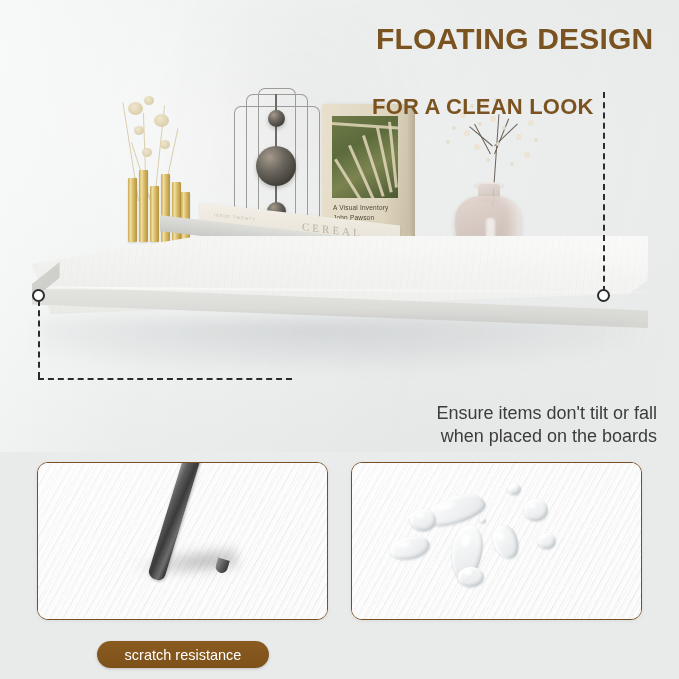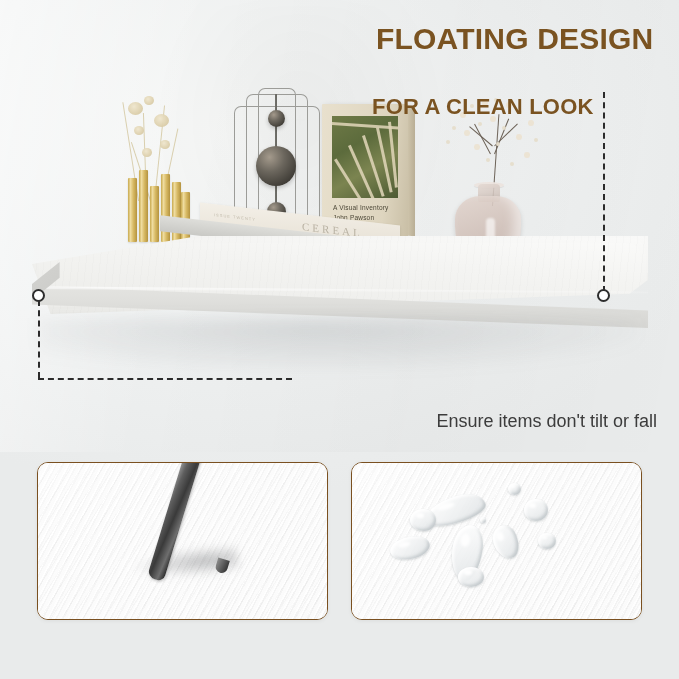--- a/index.html
+++ b/index.html
@@ -116,21 +116,21 @@
   .dash-v{position:absolute;width:0;border-left:2px dashed #2b2b2b;z-index:5;}
   .dash-h{position:absolute;height:0;border-top:2px dashed #2b2b2b;z-index:5;}
 
   
   .hd{position:absolute;color:#7a5321;font-weight:bold;letter-spacing:.2px;
     white-space:nowrap;line-height:1;}
   #hd1{left:376px;top:24px;font-size:30px;}
   #hd2{left:372px;top:60px;font-size:22px;margin-top:36px;}
   #hd3{left:296px;top:365px;font-size:28px;}
   .sub{position:absolute;color:#3c3c3c;font-size:18px;line-height:1.28;
-    text-align:right;white-space:nowrap;margin-top:8px;}
+    text-align:right;white-space:nowrap;}
   #sub1{right:22px;top:402px;}
   #sub2{right:22px;top:425px;}
 
   
   .panel{position:absolute;top:462px;width:291px;height:158px;
     border:1.4px solid #7a5020;border-radius:11px;overflow:hidden;box-sizing:border-box;
     box-shadow:0 1px 4px rgba(0,0,0,.06);}
   #panelL{left:37px;}
   #panelR{left:351px;}
   .grain{position:absolute;left:-10%;top:-10%;width:125%;height:125%;
@@ -277,20 +277,21 @@
   <div class="dot" style="left:597px;top:289px;"></div>
 
   <div class="dash-v" style="left:38px;top:300px;height:78px;"></div>
   <div class="dash-h" style="left:38px;top:378px;width:254px;"></div>
   <div class="dot" style="left:32px;top:289px;"></div>
 
   <div class="hd" id="hd1">FLOATING DESIGN</div>
   <div class="hd" id="hd2">FOR A CLEAN LOOK</div>
 
   <div class="sub" id="sub1">Ensure items don't tilt or fall</div>
+  <div class="sub" id="sub2">when placed on the boards</div>
 
   <div class="panel" id="panelL">
     <div class="grain"></div>
     <div class="grain2"></div>
     <div class="driver-shadow"></div>
     <div class="driver"></div>
     <div class="driver-tip"></div>
   </div>
 
   <div class="panel" id="panelR">
@@ -301,14 +302,15 @@
     <div class="drop" style="left:100px;top:62px;width:30px;height:56px;border-radius:52% 48% 46% 54%/44% 40% 60% 56%;transform:rotate(8deg);"></div>
     <div class="drop" style="left:38px;top:74px;width:40px;height:22px;border-radius:50%;transform:rotate(-12deg);"></div>
     <div class="drop" style="left:142px;top:62px;width:24px;height:34px;border-radius:54% 46% 48% 52%/46% 42% 58% 54%;transform:rotate(-22deg);"></div>
     <div class="drop" style="left:172px;top:36px;width:24px;height:22px;border-radius:50%;"></div>
     <div class="drop" style="left:156px;top:20px;width:13px;height:12px;border-radius:50%;"></div>
     <div class="drop" style="left:186px;top:70px;width:18px;height:16px;border-radius:50%;"></div>
     <div class="drop" style="left:106px;top:104px;width:26px;height:20px;border-radius:50%;"></div>
     <div class="drop" style="left:128px;top:54px;width:6px;height:6px;border-radius:50%;"></div>
   </div>
 
+  <div class="badge" id="badgeL">scratch resistance</div>
 
 </div>
 
 </body></html>

